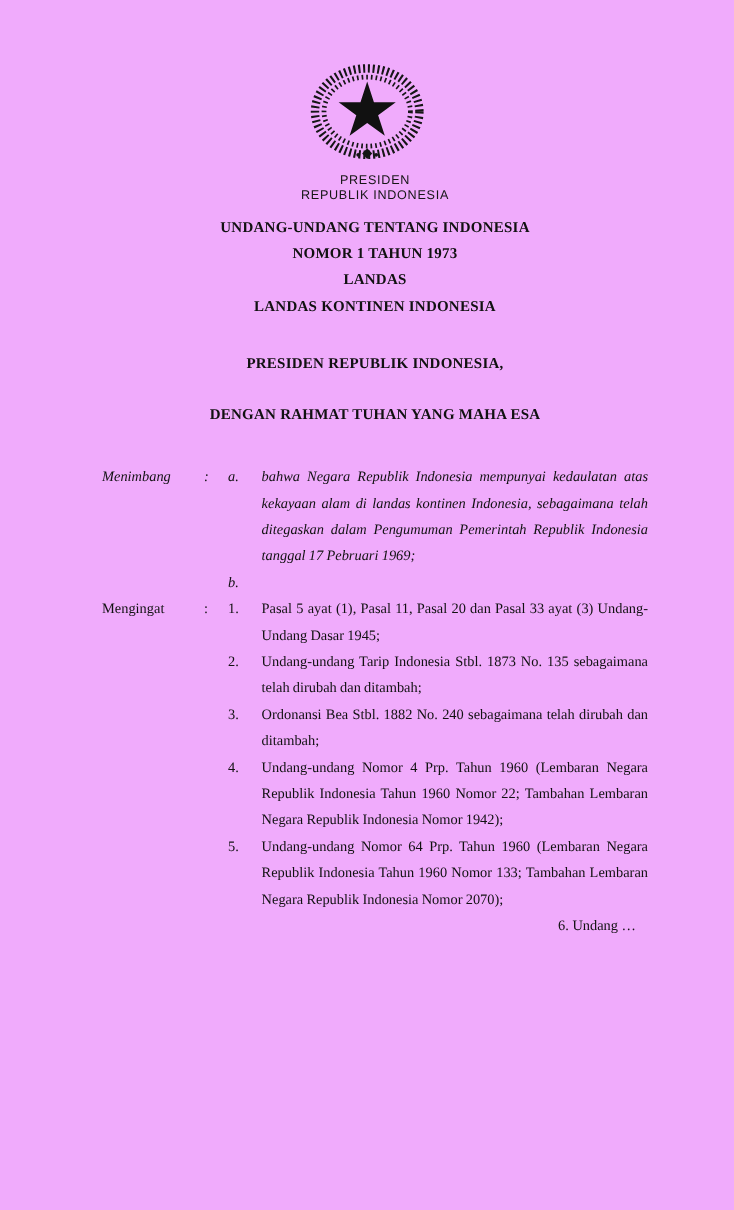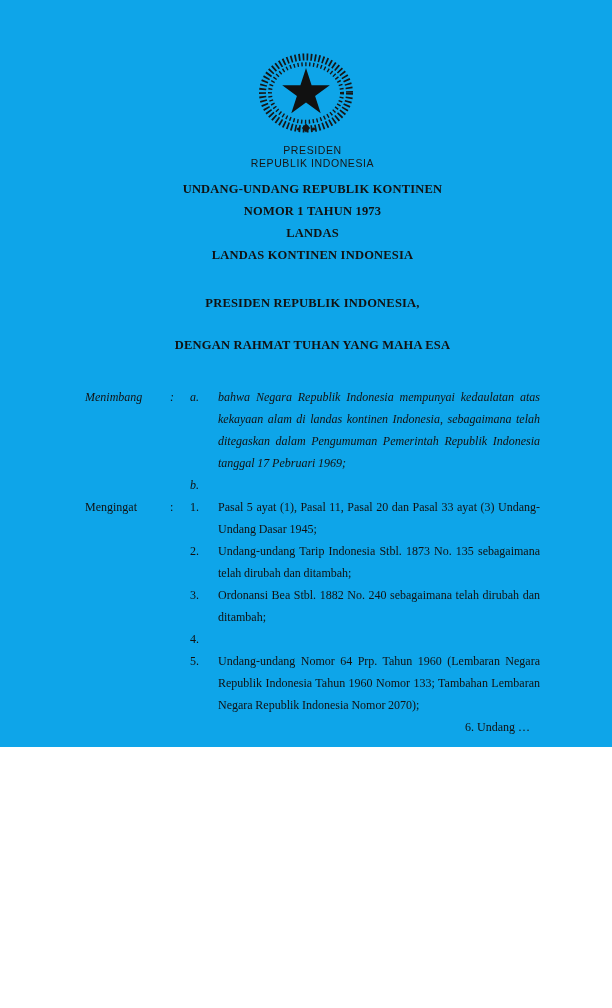--- a/index.html
+++ b/index.html
@@ -1,20 +1,20 @@
 <!DOCTYPE html>
 <html><head>
 <meta charset="utf-8">
 <style>
   html, body { margin: 0; padding: 0; background: #ffffff; }
   .page {
     position: relative;
     width: 612px;
-    height: 747px;
-    background: #0ea5e9;
+    height: 1008px;
+    background: #f0abfc;
     color: #111111;
     font-family: "Liberation Serif", serif;
     overflow: hidden;
   }
   .content { width: 455px; margin-left: 85px; }
 
   .seal { display: block; width: 100px; height: 90px; margin: 52px auto 0 auto; }
 
   .lh {
     font-family: "Liberation Sans", sans-serif;
@@ -77,21 +77,21 @@
     <polygon points="50,16 55.6,33.2 73.8,33.3 59.1,44.0 64.7,61.2 50,50.6 35.3,61.2 40.9,44.0 26.2,33.3 44.4,33.2" fill="#111111"></polygon>
     <path d="M50 71.5 L54.2 76 L50 80.5 L45.8 76 Z" fill="#161616"></path>
     <circle cx="42.5" cy="77" r="1.6" fill="#161616"></circle>
     <circle cx="57.5" cy="77" r="1.6" fill="#161616"></circle>
   </svg>
 
   <div class="content lh lh1">PRESIDEN</div>
   <div class="content lh lh2">REPUBLIK INDONESIA</div>
 
   <div class="content title-block">
-    <div class="title-line">UNDANG-UNDANG REPUBLIK KONTINEN</div>
+    <div class="title-line">UNDANG-UNDANG TENTANG INDONESIA</div>
     <div class="title-line">NOMOR 1 TAHUN 1973</div>
     <div class="title-line">LANDAS</div>
     <div class="title-line">LANDAS KONTINEN INDONESIA</div>
   </div>
 
   <div class="content title-block salutation">
     <div class="title-line">PRESIDEN REPUBLIK INDONESIA,</div>
   </div>
 
   <div class="content title-block invocation">
@@ -115,20 +115,21 @@
     <div class="item-marker">1.</div>
     <div class="item-text">Pasal 5 ayat (1), Pasal 11, Pasal 20 dan Pasal 33 ayat (3) Undang-Undang Dasar 1945;</div>
 
     <div class="item-marker">2.</div>
     <div class="item-text">Undang-undang Tarip Indonesia Stbl. 1873 No. 135 sebagaimana telah dirubah dan ditambah;</div>
 
     <div class="item-marker">3.</div>
     <div class="item-text">Ordonansi Bea Stbl. 1882 No. 240 sebagaimana telah dirubah dan ditambah;</div>
 
     <div class="item-marker">4.</div>
+    <div class="item-text">Undang-undang Nomor 4 Prp. Tahun 1960 (Lembaran Negara Republik Indonesia Tahun 1960 Nomor 22; Tambahan Lembaran Negara Republik Indonesia Nomor 1942);</div>
 
     <div class="item-marker">5.</div>
     <div class="item-text">Undang-undang Nomor 64 Prp. Tahun 1960 (Lembaran Negara Republik Indonesia Tahun 1960 Nomor 133; Tambahan Lembaran Negara Republik Indonesia Nomor 2070);</div>
   </div>
 
   <div class="catchword">6. Undang …</div>
 
 </div>
 
 </body></html>

